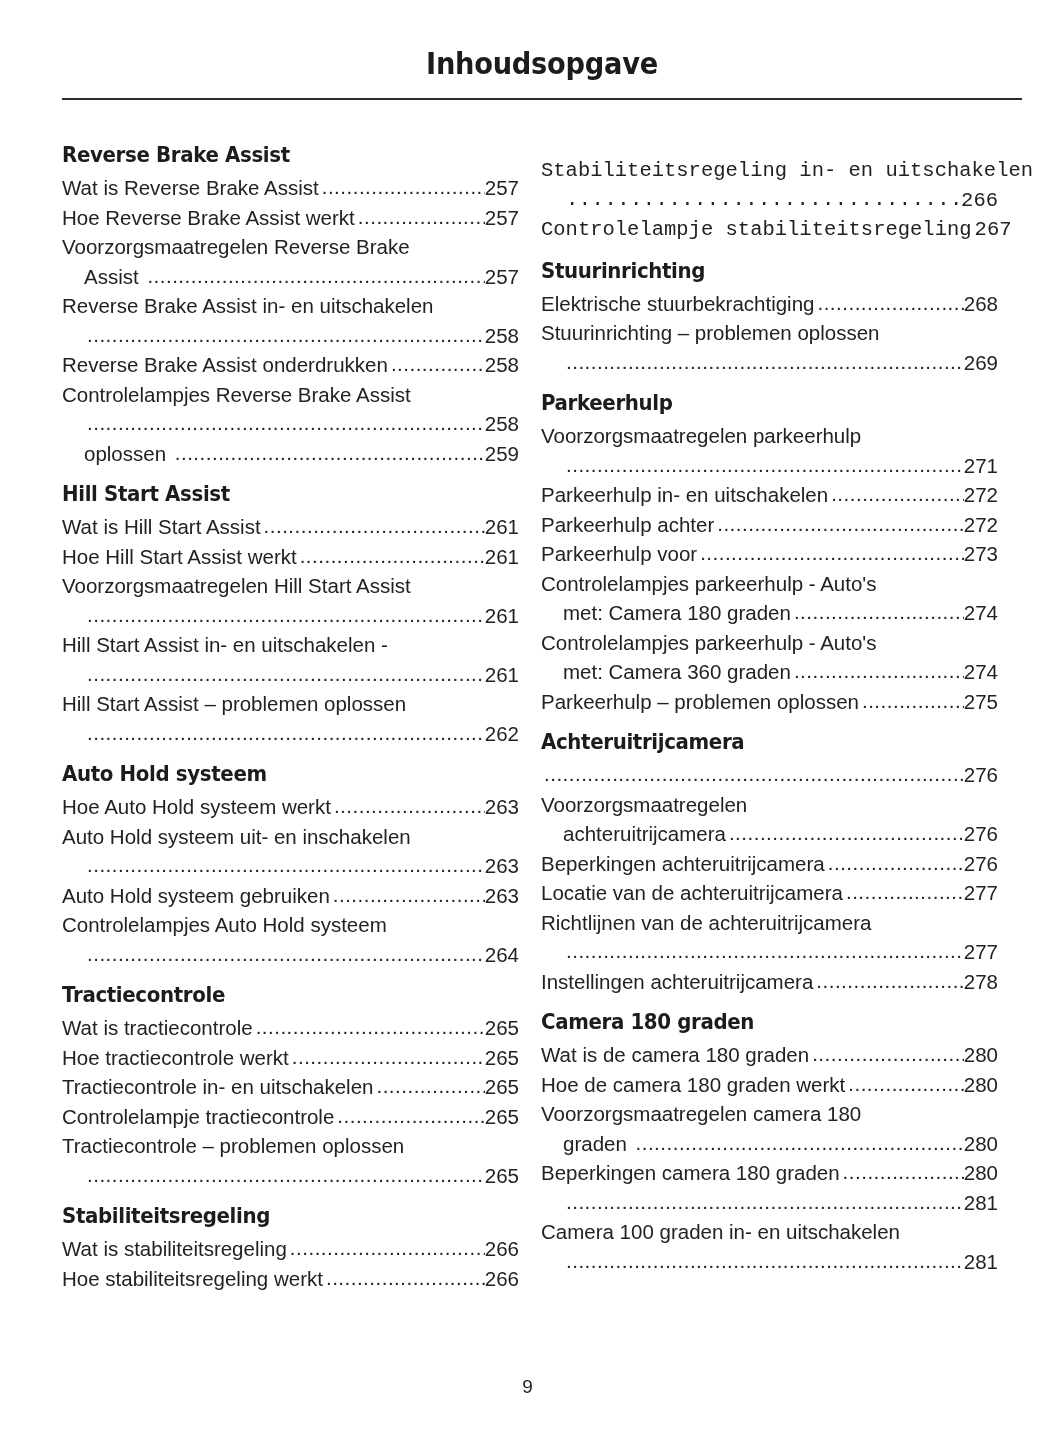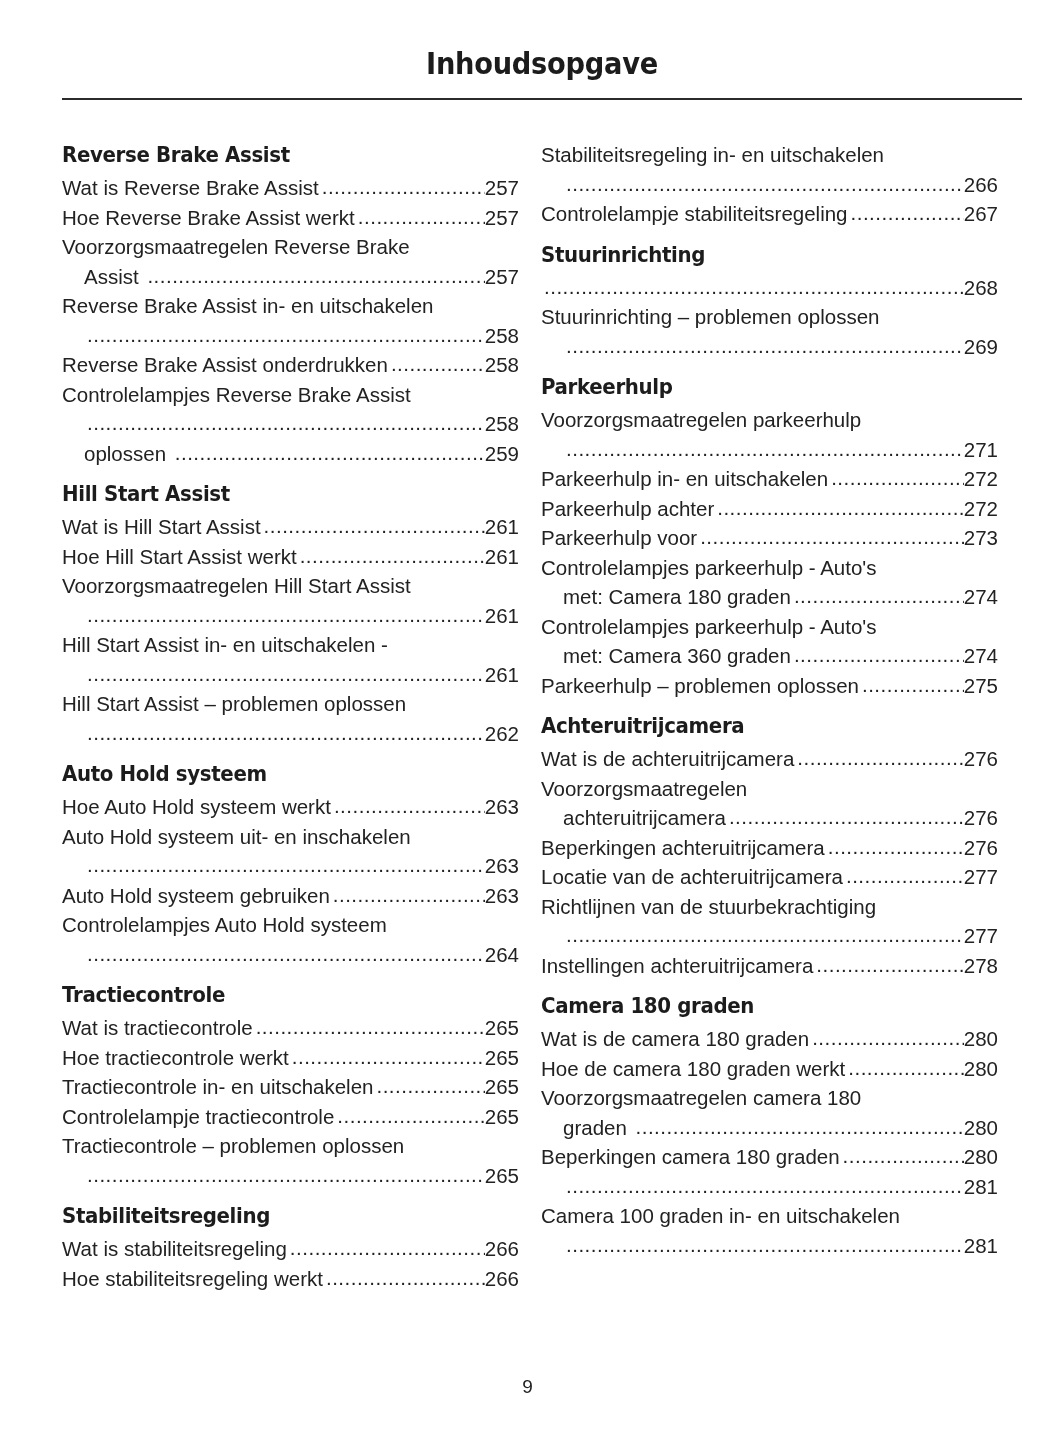--- a/index.html
+++ b/index.html
@@ -233,33 +233,33 @@
           <div class="section-title">Stabiliteitsregeling</div>
           <div class="entry">
             <div class="entry-line"><span class="entry-text">Wat is stabiliteitsregeling</span><span class="leader"></span><span class="entry-page">266</span></div>
           </div>
           <div class="entry">
             <div class="entry-line"><span class="entry-text">Hoe stabiliteitsregeling werkt</span><span class="leader"></span><span class="entry-page">266</span></div>
           </div>
         </div>
       </div>
       <div class="col">
-        <div class="section" style="margin-top: 0px;">
+        <div class="section" style="margin-top: 16px; font-family: Liberation Mono, monospace;">
           <div class="entry">
             <div class="entry-line noleader"><span class="entry-text">Stabiliteitsregeling in- en uitschakelen</span></div>
             <div class="entry-line indent"><span class="entry-text"></span><span class="leader"></span><span class="entry-page">266</span></div>
           </div>
           <div class="entry">
             <div class="entry-line"><span class="entry-text">Controlelampje stabiliteitsregeling</span><span class="leader"></span><span class="entry-page">267</span></div>
           </div>
         </div>
         <div class="section">
           <div class="section-title">Stuurinrichting</div>
           <div class="entry">
-            <div class="entry-line"><span class="leader"></span><span class="entry-page">268</span></div>
+            <div class="entry-line"><span class="entry-text">Elektrische stuurbekrachtiging</span><span class="leader"></span><span class="entry-page">268</span></div>
           </div>
           <div class="entry">
             <div class="entry-line noleader"><span class="entry-text">Stuurinrichting – problemen oplossen</span></div>
             <div class="entry-line indent"><span class="entry-text"></span><span class="leader"></span><span class="entry-page">269</span></div>
           </div>
         </div>
         <div class="section">
           <div class="section-title">Parkeerhulp</div>
           <div class="entry">
             <div class="entry-line noleader"><span class="entry-text">Voorzorgsmaatregelen parkeerhulp</span></div>
@@ -282,34 +282,34 @@
             <div class="entry-line noleader"><span class="entry-text">Controlelampjes parkeerhulp - Auto's</span></div>
             <div class="entry-line indent"><span class="entry-text">met: Camera 360 graden</span><span class="leader"></span><span class="entry-page">274</span></div>
           </div>
           <div class="entry">
             <div class="entry-line"><span class="entry-text">Parkeerhulp – problemen oplossen</span><span class="leader"></span><span class="entry-page">275</span></div>
           </div>
         </div>
         <div class="section">
           <div class="section-title">Achteruitrijcamera</div>
           <div class="entry">
-            <div class="entry-line"><span class="entry-text">Wat is de achteruitrijcamera</span><span class="leader"></span><span class="entry-page">276</span></div>
+            <div class="entry-line"><span class="leader"></span><span class="entry-page">276</span></div>
           </div>
           <div class="entry">
             <div class="entry-line noleader"><span class="entry-text">Voorzorgsmaatregelen</span></div>
             <div class="entry-line indent"><span class="entry-text">achteruitrijcamera</span><span class="leader"></span><span class="entry-page">276</span></div>
           </div>
           <div class="entry">
             <div class="entry-line"><span class="entry-text">Beperkingen achteruitrijcamera</span><span class="leader"></span><span class="entry-page">276</span></div>
           </div>
           <div class="entry">
             <div class="entry-line"><span class="entry-text">Locatie van de achteruitrijcamera</span><span class="leader"></span><span class="entry-page">277</span></div>
           </div>
           <div class="entry">
-            <div class="entry-line noleader"><span class="entry-text">Richtlijnen van de stuurbekrachtiging</span></div>
+            <div class="entry-line noleader"><span class="entry-text">Richtlijnen van de achteruitrijcamera</span></div>
             <div class="entry-line indent"><span class="entry-text"></span><span class="leader"></span><span class="entry-page">277</span></div>
           </div>
           <div class="entry">
             <div class="entry-line"><span class="entry-text">Instellingen achteruitrijcamera</span><span class="leader"></span><span class="entry-page">278</span></div>
           </div>
         </div>
         <div class="section">
           <div class="section-title">Camera 180 graden</div>
           <div class="entry">
             <div class="entry-line"><span class="entry-text">Wat is de camera 180 graden</span><span class="leader"></span><span class="entry-page">280</span></div>

